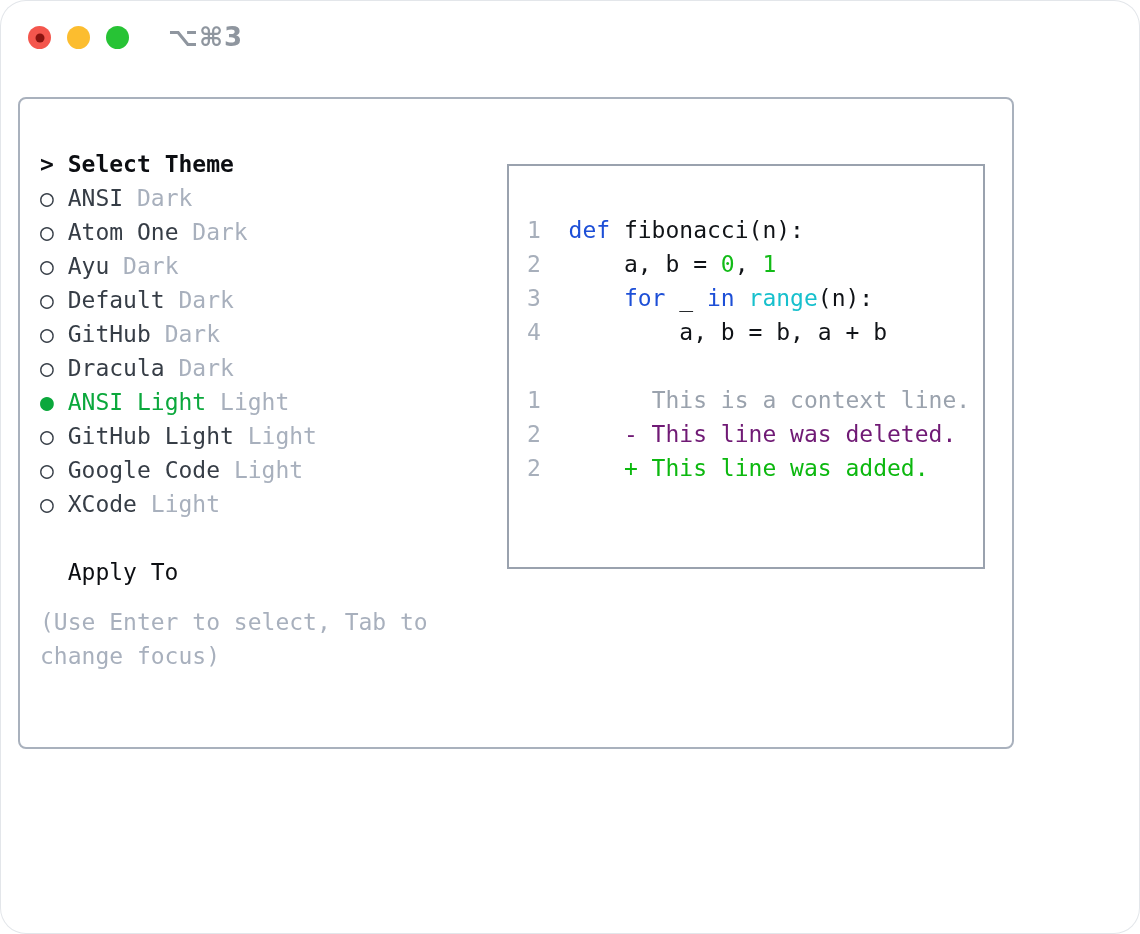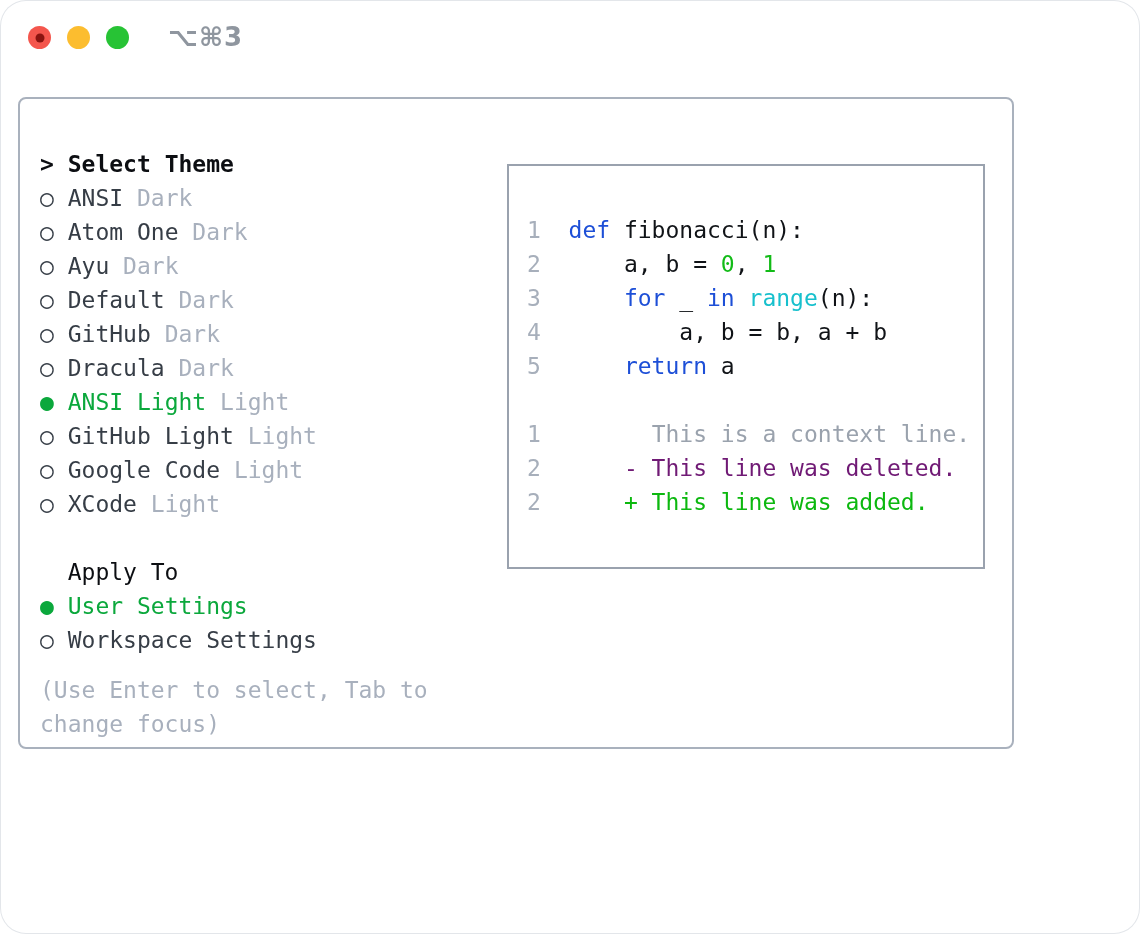--- a/index.html
+++ b/index.html
@@ -105,36 +105,31 @@
           <div class="row theme-item"><span class="marker">○ </span><span class="theme-name">Dracula </span><span class="variant">Dark</span></div>
           <div class="row theme-item selected"><span class="marker">● </span><span class="theme-name">ANSI Light </span><span class="variant">Light</span></div>
           <div class="row theme-item"><span class="marker">○ </span><span class="theme-name">GitHub Light </span><span class="variant">Light</span></div>
           <div class="row theme-item"><span class="marker">○ </span><span class="theme-name">Google Code </span><span class="variant">Light</span></div>
           <div class="row theme-item"><span class="marker">○ </span><span class="theme-name">XCode </span><span class="variant">Light</span></div>
         </div>
 
       <div class="spacer"></div>
 
       <div class="apply-heading">Apply To</div>
-      <div id="apply-options">
-          <div class="row apply-option selected"><span class="marker">● </span><span class="opt-label">User Settings</span></div>
-          <div class="row apply-option"><span class="marker">○ </span><span class="opt-label">Workspace Settings</span></div>
-        </div>
 
       <div class="help">(Use Enter to select, Tab to change focus)</div>
     </div>
 
     <div class="col-right">
       <div class="preview-box">
         <div id="preview-code">
             <div class="pline"><span class="num">1</span><span class="tk-keyword">def</span><span class="tk-plain"> fibonacci(n):</span></div>
             <div class="pline"><span class="num">2</span><span class="tk-plain">    a, b = </span><span class="tk-number">0</span><span class="tk-plain">, </span><span class="tk-number">1</span></div>
             <div class="pline"><span class="num">3</span><span class="tk-plain">    </span><span class="tk-keyword">for</span><span class="tk-plain"> _ </span><span class="tk-keyword">in</span><span class="tk-plain"> </span><span class="tk-builtin">range</span><span class="tk-plain">(n):</span></div>
             <div class="pline"><span class="num">4</span><span class="tk-plain">        a, b = b, a + b</span></div>
-            <div class="pline"><span class="num">5</span><span class="tk-plain">    </span><span class="tk-keyword">return</span><span class="tk-plain"> a</span></div>
           </div>
         <div class="spacer"></div>
         <div id="preview-diff">
             <div class="pline"><span class="num">1</span><span class="tk-plain">      </span><span class="diff-context">This is a context line.</span></div>
             <div class="pline"><span class="num">2</span><span class="tk-plain">    </span><span class="diff-deleted">- This line was deleted.</span></div>
             <div class="pline"><span class="num">2</span><span class="tk-plain">    </span><span class="diff-added">+ This line was added.</span></div>
           </div>
       </div>
     </div>
 

